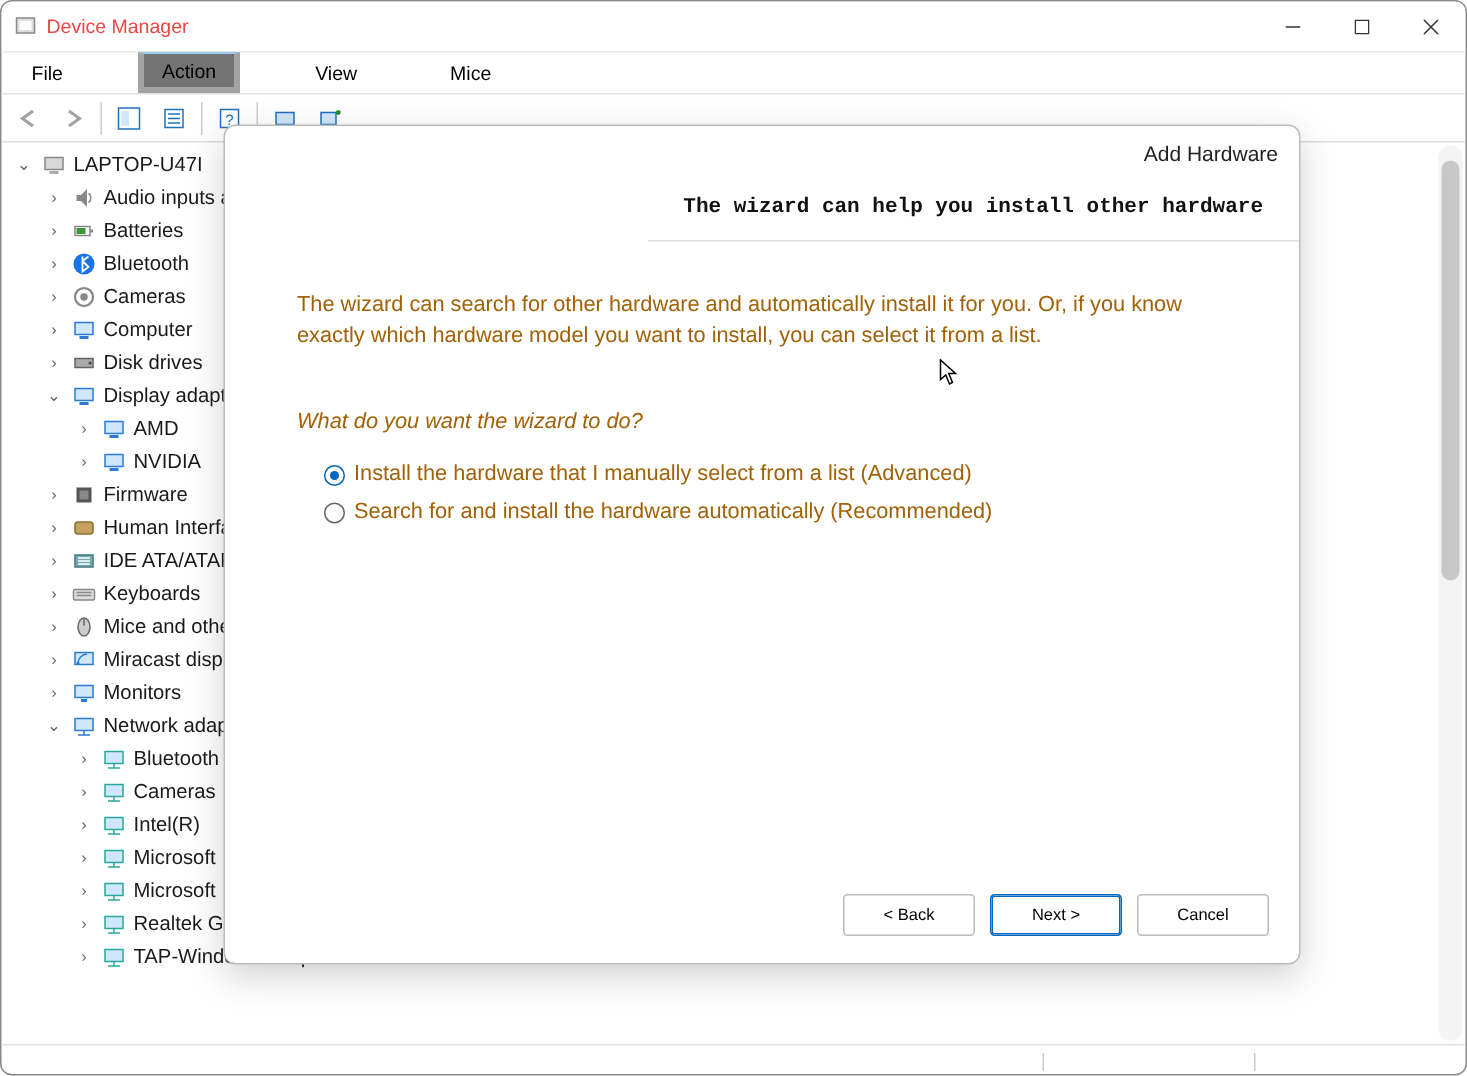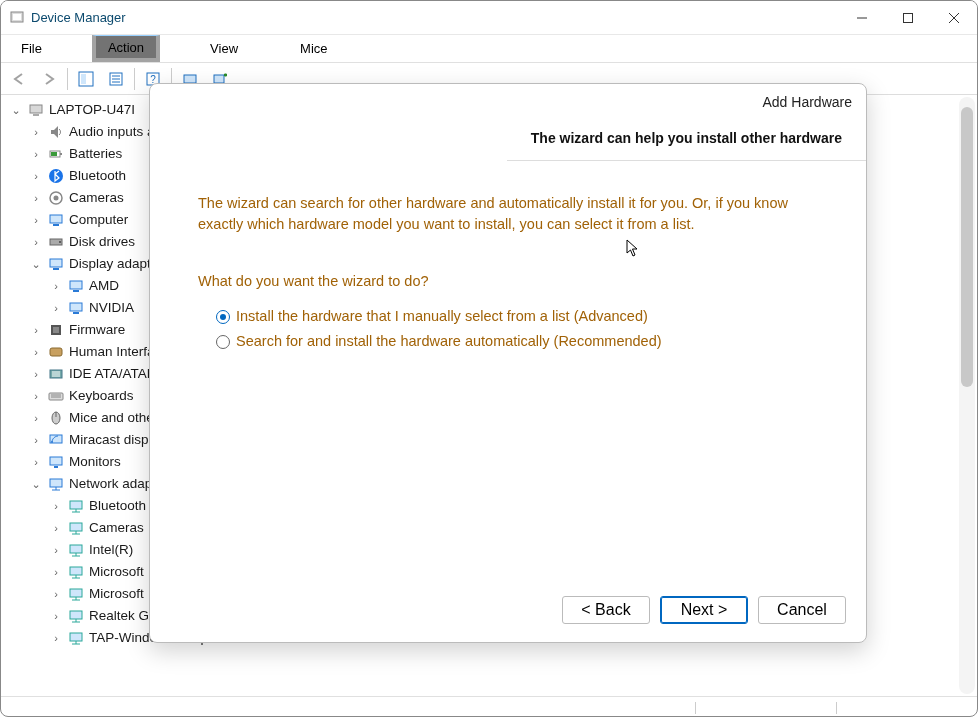--- a/index.html
+++ b/index.html
@@ -12,21 +12,21 @@
       position: relative;
       border: 1px solid #888; border-radius: 8px;
     }
     
     .titlebar {
       height: 34px; display: flex; align-items: center;
       padding-left: 8px; background: #fff;
       border-bottom: 1px solid #e8e8e8;
     }
     .titlebar .app-icon { width: 16px; height: 16px; margin-right: 6px; display:flex; align-items:center; justify-content:center;}
-    .titlebar .title { font-size: 13px; color: #0c4a6e; flex:1; }
+    .titlebar .title { font-size: 13px; color: #ef4444; flex:1; }
     .winbtns { display:flex; }
     .winbtn { width:46px; height:34px; display:flex; align-items:center; justify-content:center; color:#333;}
     
     .menubar { height:28px; display:flex; align-items:stretch; padding-left:8px; border-bottom:1px solid #e0e0e0;gap:38px;}
     .menu { padding:4px 12px; font-size:13px; display:flex; align-items:center;}
     .menu.selected { background:#737373; border:4px solid #a3a3a3; border-top:1px solid #99d1ff;}
     
     .toolbar { height:32px; display:flex; align-items:center; padding:2px 4px; border-bottom:1px solid #ddd; gap:2px;}
     .tbtn { width:28px; height:26px; display:flex; align-items:center; justify-content:center; border:1px solid transparent;}
     .tbtn.disabled { opacity:0.45;}
@@ -46,30 +46,30 @@
     .statusbar .sbcell { flex:0 0 auto;}
     .sb-right { margin-left:auto; display:flex;}
     
     .dialog {
       position:absolute; left:148px; top:82px; width:718px; height:560px;
       background:#fff; border:1px solid #bbb; border-radius:8px;
       box-shadow:0 8px 24px rgba(0,0,0,0.18);
       display:flex; flex-direction:column;align-items:flex-end;
     }
     .dlg-title { padding:10px 14px; font-size:14px; color:#222; }
-    .dlg-header { padding:10px 24px 14px 24px; font-weight:600; font-size:14px; color:#111; border-bottom:1px solid #ddd; background:#fff;}
+    .dlg-header { padding:10px 24px 14px 24px; font-weight:600; font-size:14px; color:#111; border-bottom:1px solid #ddd; background:#fff;font-family:Liberation Mono, monospace;}
     .dlg-body { flex:1; padding:32px 48px 0 48px; font-size:14.5px; color:#a16207; line-height:1.45;}
     .dlg-body .desc { margin-bottom:36px;}
-    .dlg-body .question { margin-bottom:14px;}
+    .dlg-body .question { margin-bottom:14px;font-style:italic;}
     .radio-row { display:flex; align-items:center; margin:4px 0 4px 18px; gap:6px;}
     .radio { width:14px; height:14px; border:1px solid #666; border-radius:50%; background:#fff; position:relative; flex:0 0 14px;}
     .radio.selected { border-color:#0067c0;}
     .radio.selected::after { content:""; position:absolute; left:3px; top:3px; width:6px; height:6px; border-radius:50%; background:#0067c0;}
     .dlg-footer { padding:14px 20px 18px 20px; display:flex; justify-content:flex-end; gap:10px;}
-    .dlg-btn { min-width:88px; height:28px; padding:0 16px; font-size:16px; background:#fff; border:1px solid #bbb; border-radius:3px; display:flex; align-items:center; justify-content:center;}
+    .dlg-btn { min-width:88px; height:28px; padding:0 16px; font-size:11px; background:#fff; border:1px solid #bbb; border-radius:3px; display:flex; align-items:center; justify-content:center;}
     .dlg-btn.default { border-color:#0067c0; box-shadow:0 0 0 1px #0067c0 inset;}
     .cursor { position:absolute; left:625px; top:238px; width:14px; height:18px; pointer-events:none; z-index:999;}
     
     svg { display:block;}
   </style>
 </head>
 <body>
 
 <div class="titlebar">
   <span class="app-icon">

